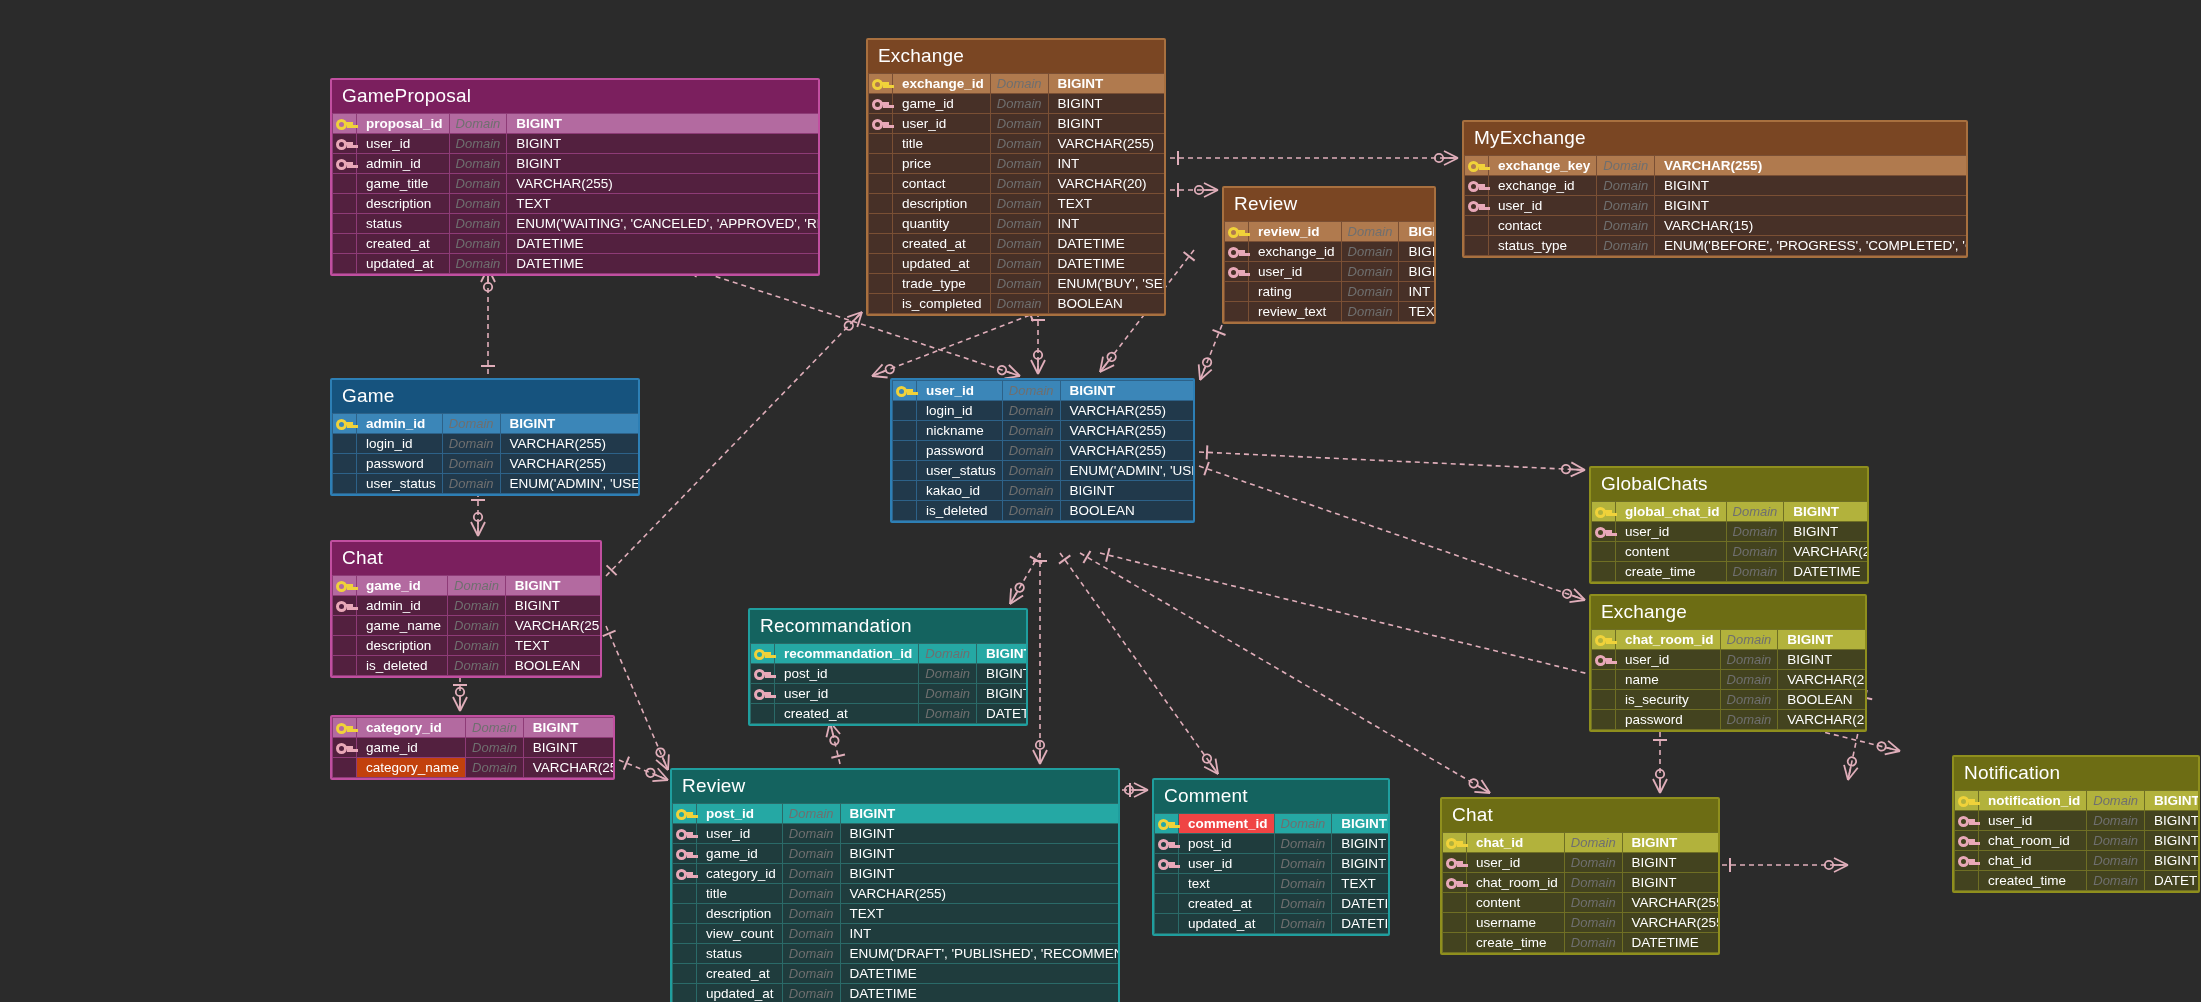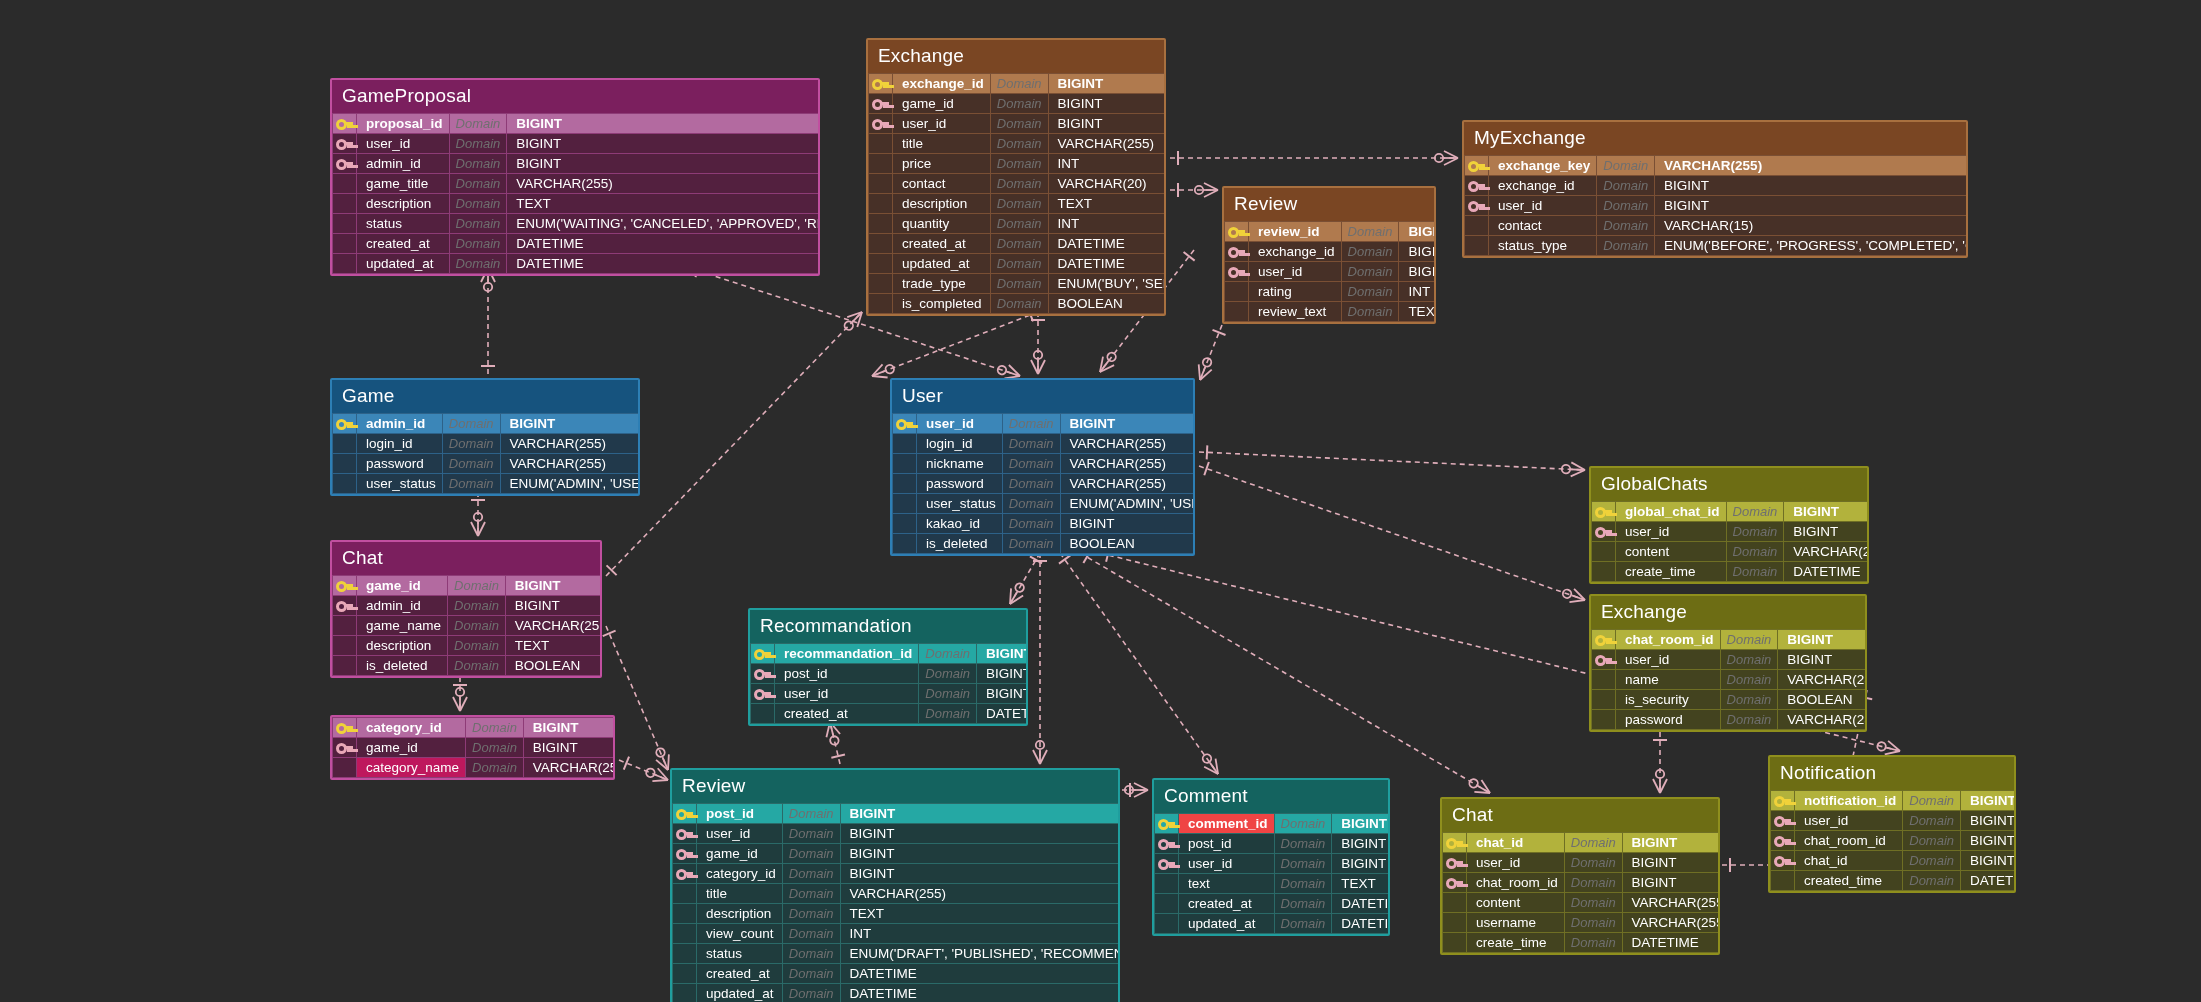--- a/index.html
+++ b/index.html
@@ -559,21 +559,20 @@
           </div>
           <div class="row">
             <div class="c-key" style="background: rgb(33, 57, 75); border-color: rgb(45, 98, 137);"></div>
             <div class="c-name" style="background: rgb(33, 57, 75); border-color: rgb(45, 98, 137);">user_status</div>
             <div class="c-dom" style="background: rgb(33, 57, 75); border-color: rgb(45, 98, 137);">Domain</div>
             <div class="c-type" style="background: rgb(33, 57, 75); border-color: rgb(45, 98, 137);">ENUM('ADMIN', 'USER')</div>
           </div>
         </div>
       </div>
       <div class="table" style="left: 890px; top: 378px; width: 305px; border-color: rgb(45, 127, 181); background: rgb(22, 83, 126);">
-        <div class="t-title">User</div>
         <div class="rows">
           <div class="row pk">
             <div class="c-key" style="background: rgb(59, 134, 184); border-color: rgb(45, 98, 137);"><span class="keyicon k-pk"></span></div>
             <div class="c-name" style="background: rgb(59, 134, 184); border-color: rgb(45, 98, 137);">user_id</div>
             <div class="c-dom" style="background: rgb(59, 134, 184); border-color: rgb(45, 98, 137);">Domain</div>
             <div class="c-type" style="background: rgb(59, 134, 184); border-color: rgb(45, 98, 137);">BIGINT</div>
           </div>
           <div class="row">
             <div class="c-key" style="background: rgb(33, 57, 75); border-color: rgb(45, 98, 137);"></div>
             <div class="c-name" style="background: rgb(33, 57, 75); border-color: rgb(45, 98, 137);">login_id</div>
@@ -656,21 +655,21 @@
             <div class="c-type" style="background: rgb(179, 106, 160); border-color: rgb(142, 59, 119);">BIGINT</div>
           </div>
           <div class="row">
             <div class="c-key" style="background: rgb(83, 32, 63); border-color: rgb(142, 59, 119);"><span class="keyicon k-fk"></span></div>
             <div class="c-name" style="background: rgb(83, 32, 63); border-color: rgb(142, 59, 119);">game_id</div>
             <div class="c-dom" style="background: rgb(83, 32, 63); border-color: rgb(142, 59, 119);">Domain</div>
             <div class="c-type" style="background: rgb(83, 32, 63); border-color: rgb(142, 59, 119);">BIGINT</div>
           </div>
           <div class="row">
             <div class="c-key" style="background: rgb(83, 32, 63); border-color: rgb(142, 59, 119);"></div>
-            <div class="c-name" style="background: #be185d; border-color: rgb(142, 59, 119); margin-left: 12px;">category_name</div>
+            <div class="c-name" style="background: #c2410c; border-color: rgb(142, 59, 119); margin-left: 12px;">category_name</div>
             <div class="c-dom" style="background: rgb(83, 32, 63); border-color: rgb(142, 59, 119);">Domain</div>
             <div class="c-type" style="background: rgb(83, 32, 63); border-color: rgb(142, 59, 119);">VARCHAR(255)</div>
           </div>
         </div>
       </div>
       <div class="table" style="left: 1589px; top: 466px; width: 280px; border-color: rgb(143, 143, 29); background: rgb(109, 109, 20);">
         <div class="t-title">GlobalChats</div>
         <div class="rows">
           <div class="row pk">
             <div class="c-key" style="background: rgb(178, 178, 60); border-color: rgb(111, 111, 36);"><span class="keyicon k-pk"></span></div>
@@ -902,21 +901,21 @@
             <div class="c-type" style="background: rgb(67, 67, 31); border-color: rgb(111, 111, 36);">VARCHAR(255)</div>
           </div>
           <div class="row">
             <div class="c-key" style="background: rgb(67, 67, 31); border-color: rgb(111, 111, 36);"></div>
             <div class="c-name" style="background: rgb(67, 67, 31); border-color: rgb(111, 111, 36);">create_time</div>
             <div class="c-dom" style="background: rgb(67, 67, 31); border-color: rgb(111, 111, 36);">Domain</div>
             <div class="c-type" style="background: rgb(67, 67, 31); border-color: rgb(111, 111, 36);">DATETIME</div>
           </div>
         </div>
       </div>
-      <div class="table" style="left: 1768px; top: 755px; width: 248px; border-color: rgb(143, 143, 29); background: rgb(109, 109, 20);">
+      <div class="table" style="left: 1952px; top: 755px; width: 248px; border-color: rgb(143, 143, 29); background: rgb(109, 109, 20);">
         <div class="t-title">Notification</div>
         <div class="rows">
           <div class="row pk">
             <div class="c-key" style="background: rgb(178, 178, 60); border-color: rgb(111, 111, 36);"><span class="keyicon k-pk"></span></div>
             <div class="c-name" style="background: rgb(178, 178, 60); border-color: rgb(111, 111, 36);">notification_id</div>
             <div class="c-dom" style="background: rgb(178, 178, 60); border-color: rgb(111, 111, 36);">Domain</div>
             <div class="c-type" style="background: rgb(178, 178, 60); border-color: rgb(111, 111, 36);">BIGINT</div>
           </div>
           <div class="row">
             <div class="c-key" style="background: rgb(67, 67, 31); border-color: rgb(111, 111, 36);"><span class="keyicon k-fk"></span></div>

